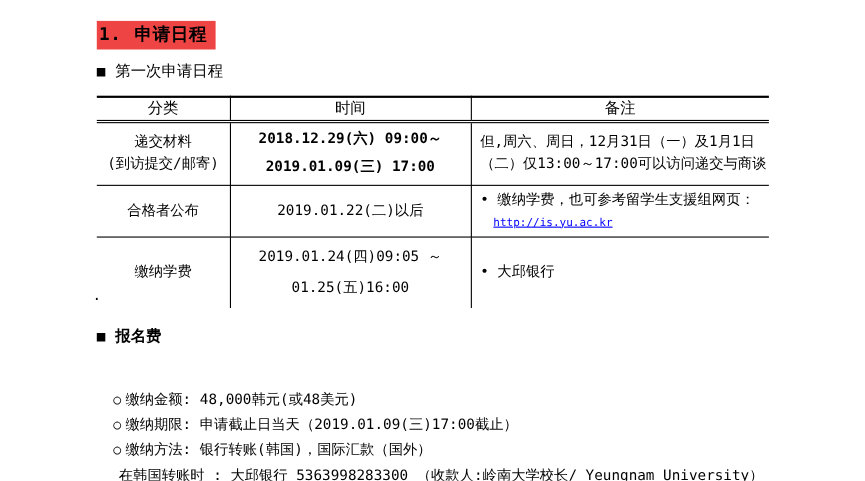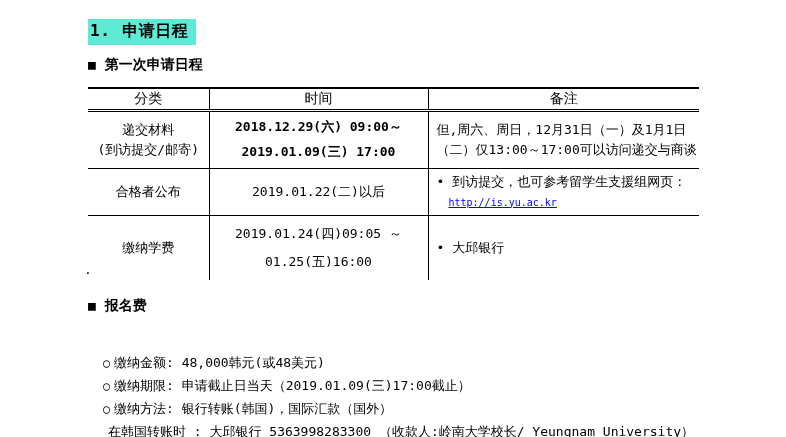--- a/index.html
+++ b/index.html
@@ -4,29 +4,29 @@
 <style>
   * { margin: 0; padding: 0; box-sizing: border-box; }
   html, body { width: 786px; height: 437px; background: #ffffff; overflow: hidden; }
   body {
     font-family: "DejaVu Sans Mono", "DejaVu Sans", monospace;
     color: #000000;
     position: relative;
   }
   .title {
     position: absolute; left: 88px; top: 19px;
-    background: #5eead4;
+    background: #ef4444;
     font-size: 16px; font-weight: bold;
     padding: 2px 8px 3px 2px;
     letter-spacing: 0.5px;
   }
   .title .num { margin-right: 12px; }
   .sec-heading {
     position: absolute; left: 88px; top: 56px;
-    font-size: 14px; font-weight: bold; text-align: right;
+    font-size: 14px; font-weight: normal; text-align: right;
   }
   .sec-heading .sq { margin-right: 9px; font-size: 13px; }
   table.schedule {
     position: absolute; left: 88px; top: 87px;
     width: 611px;
     border-collapse: collapse;
     border-top: 2px solid #000;
     table-layout: fixed;
   }
   table.schedule col.c1 { width: 121px; }
@@ -129,21 +129,21 @@
           <div class="line">合格者公布</div>
         </div>
       </td>
       <td class="vline">
         <div class="cellflex pack">
           <div class="line">2019.01.22(二)以后</div>
         </div>
       </td>
       <td>
         <div class="cellflex pack left">
-          <div class="line">• 到访提交，也可参考留学生支援组网页：</div>
+          <div class="line">• 缴纳学费，也可参考留学生支援组网页：</div>
           <a class="note-link" href="#">http://is.yu.ac.kr</a>
         </div>
       </td>
     </tr>
     <tr class="r3">
       <td class="vline">
         <div class="cellflex pack">
           <div class="line">缴纳学费</div>
         </div>
       </td>

